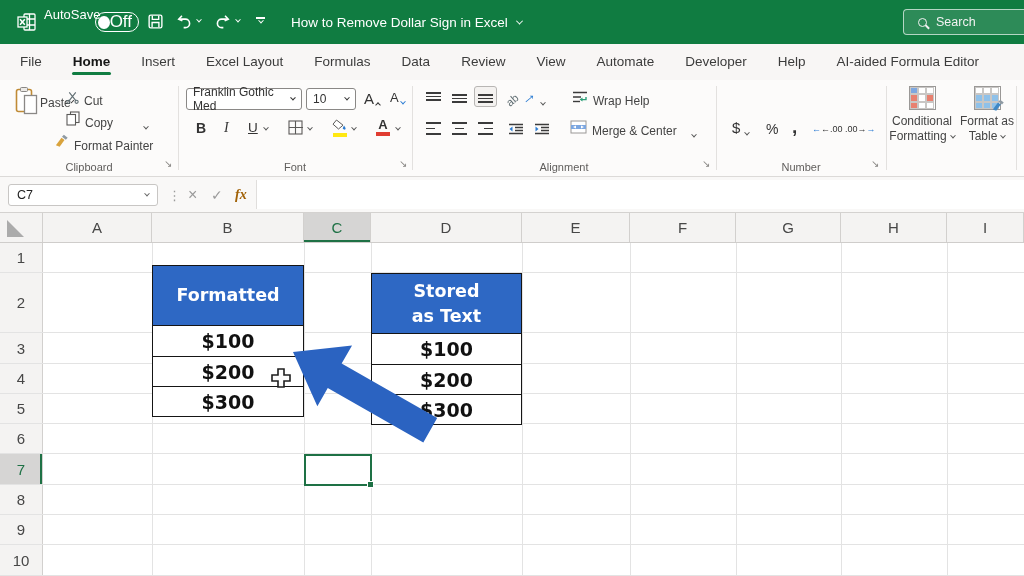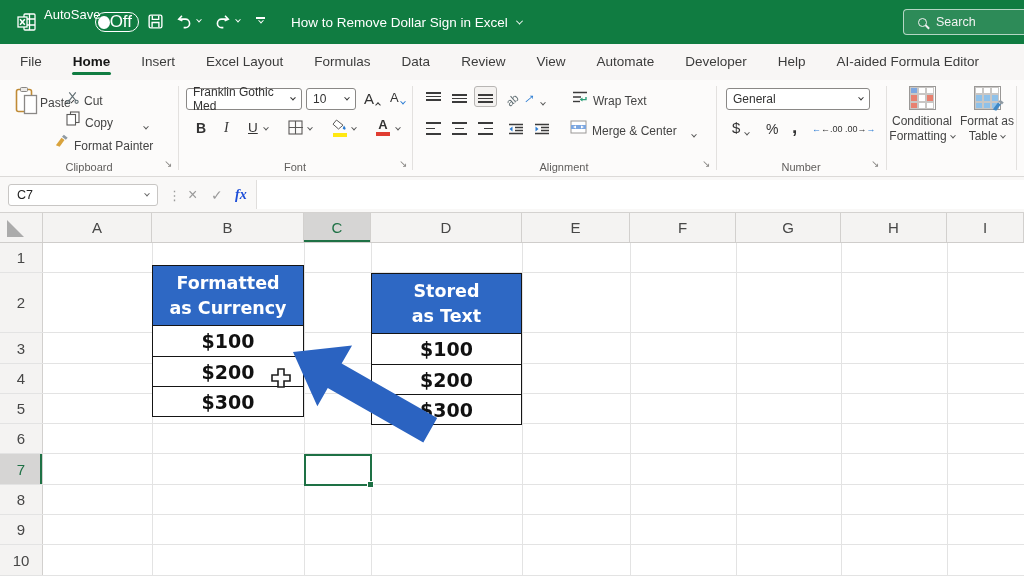--- a/index.html
+++ b/index.html
@@ -272,21 +272,21 @@
       <span style="color:#2b7cd3;transform:rotate(-40deg);display:inline-block;margin-left:-3px">→</span>
       <span class="chv sm" style="color:#555"></span>
     </div>
     <div class="a item" style="left:572px;top:10px">
       <span><svg width="16" height="14" viewBox="0 0 16 14" fill="none">
             <path d="M1 2.5h14M1 7h8" stroke="#3b3b3b" stroke-width="1.4"></path>
             <path d="M14 7v2.6H9.5" stroke="#2b9e77" stroke-width="1.4"></path>
             <path d="M10.5 7.6 7.6 9.6l2.9 2z" fill="#2b9e77"></path>
             <path d="M1 11.5h7" stroke="#3b3b3b" stroke-width="1.4"></path>
           </svg></span>
-      <span class="rlabel">Wrap Text</span>
+      <span class="rlabel">Wrap Help</span>
     </div>
     <div class="a bars ha" style="left:426px;top:42px">
         <i></i>
         <i></i>
         <i></i>
       </div>
     <div class="a bars ha c" style="left:452px;top:42px">
         <i></i>
         <i></i>
         <i></i>
@@ -313,24 +313,20 @@
             <rect x="1" y="1" width="15" height="12" fill="#fff" stroke="#9a9896"></rect>
             <rect x="1" y="5" width="15" height="4" fill="#7da7e0"></rect>
             <path d="M3 7 6 5.4v3.2zM14 7 11 5.4v3.2z" fill="#fff"></path>
           </svg></span>
       <span class="rlabel">Merge &amp; Center</span>
       <span class="chv sm" style="color:#555;margin-left:10px"></span>
     </div>
     <div class="glabel" style="left:412px;width:304px">Alignment</div>
     <div class="launcher" style="left:702px;top:79px">↘</div>
 
-    <div class="a combo" style="left:726px;top:8px;width:144px">
-      <span>General</span>
-        <span class="chv sm"></span>
-    </div>
     <div class="a item" style="left:732px;top:39px;font-size:15px;color:#333">
       <span>$</span>
         <span class="chv sm" style="color:#555"></span>
     </div>
     <div class="a" style="left:766px;top:41px;font-size:14px;color:#333">%</div>
     <div class="a" style="left:792px;top:36px;font-size:19px;font-weight:700;color:#333">,</div>
     <div class="a minitxt" style="left:812px;top:44px"><b>←</b><span>←.00</span></div>
     <div class="a minitxt" style="left:845px;top:44px"><span>.00→</span><b>→</b></div>
     <div class="glabel" style="left:716px;width:170px">Number</div>
     <div class="launcher" style="left:871px;top:79px">↘</div>
@@ -380,21 +376,21 @@
   </div>
 
   <div class="fbar">
     <div class="namebox">
       <span>C7</span>
       <span class="chv sm" style="color:#666"></span>
     </div>
     <div class="fb-ic" style="left:168px;font-size:13px">⋮</div>
     <div class="fb-ic" style="left:188px;font-size:16px">×</div>
     <div class="fb-ic" style="left:211px;font-size:14px">✓</div>
-    <div class="fb-ic" style="left:235px;font-family:'Liberation Serif',serif;font-style:italic;font-weight:700;color:#1d4ed8">fx</div>
+    <div class="fb-ic" style="left:235px;font-family:'Liberation Serif',serif;font-style:italic;font-weight:700;color:#a16207">fx</div>
     <div class="finput"></div>
   </div>
 
   <div class="sheet">
     <div class="hrow">
       <div class="corner">
           <span class="tri"></span>
         </div>
       <div class="ch wA">A</div>
       <div class="ch wB">B</div>
@@ -443,21 +439,20 @@
         <div class="cells"></div>
       </div>
     <div class="srow h31">
         <div class="rh">10</div>
         <div class="cells"></div>
       </div>
 
     <div class="dtable" style="left:152px;top:52px;width:152px">
       <div class="thead">
         <span>Formatted</span>
-        <span>as Currency</span>
       </div>
       <div class="tval" style="height:31px">$100</div>
       <div class="tval">$200</div>
       <div class="tval">$300</div>
     </div>
 
     <div class="dtable" style="left:371px;top:60px;width:151px">
       <div class="thead">
         <span>Stored</span>
         <span>as Text</span>

